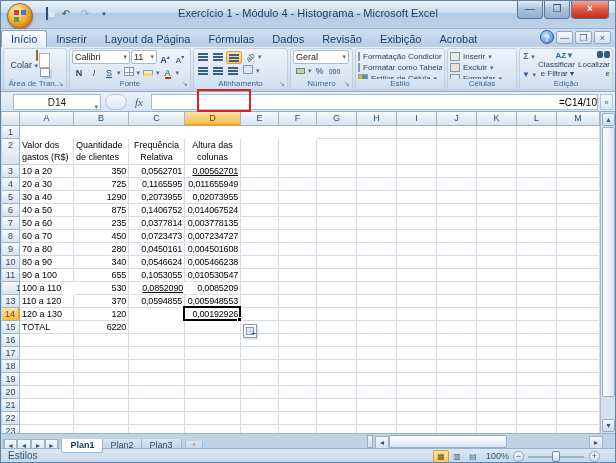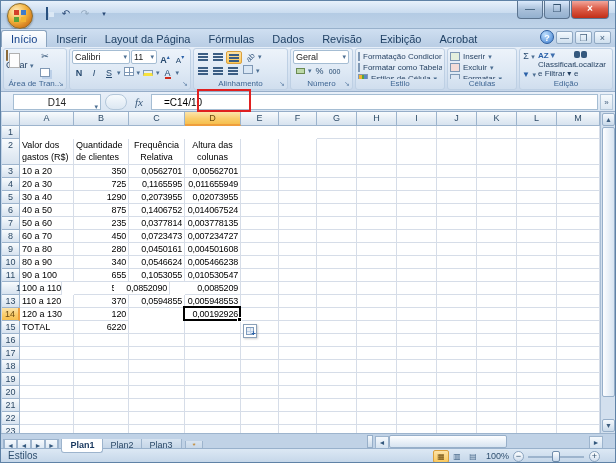--- a/index.html
+++ b/index.html
@@ -47,37 +47,37 @@
   .rg-body{position:absolute;left:2px;top:1px;right:2px;bottom:10px;overflow:hidden;}
   .mini{display:inline-block;height:13px;min-width:14px;font-size:9px;line-height:13px;text-align:center;
     color:#26496e;border-radius:2px;vertical-align:top;}
   .mini.on{background:linear-gradient(#fde3a7,#fbc95c);border:1px solid #dba03c;}
   .combo{display:inline-flex;align-items:center;height:14px;background:#fff;border:1px solid #a5bdd3;
     border-radius:2px;font-size:9px;padding:0 2px;color:#222;}
   .combo .car{margin-left:auto;font-size:7px;color:#4d6f93;}
   .car{font-size:7px;color:#4d6f93;}
   .bars{display:inline-block;width:10px;height:2px;background:#3c5e84;
     box-shadow:0 3px 0 #3c5e84,0 6px 0 #3c5e84;margin:2px 2px 6px 2px;}
-  .bigbtn{display:inline-block;text-align:left;font-size:9px;color:#1f3c5e;vertical-align:top;}
+  .bigbtn{display:inline-block;text-align:right;font-size:9px;color:#1f3c5e;vertical-align:top;}
   .rowline{display:flex;align-items:center;gap:1px;height:14px;}
   .stylerow{display:flex;align-items:center;gap:3px;height:11px;font-size:8px;color:#1f3c5e;white-space:nowrap;}
   .ic10{display:inline-block;width:10px;height:9px;border:1px solid #7f98b5;background:#fff;}
   .clipb{width:15px;height:19px;background:#c89b62;border:1px solid #8a6a3a;border-radius:2px;margin:0 auto;position:relative;}
   .clipb:after{content:"";position:absolute;left:2px;top:3px;width:9px;height:13px;background:#fdfdfd;border:1px solid #b0b0b0;}
   
   #fbar{position:absolute;left:0;top:91px;width:100%;height:20px;
     background:linear-gradient(#e9f0f9,#d9e5f2);border-bottom:1px solid #96adc8;display:flex;align-items:center;}
   #namebox{width:88px;height:16px;background:#fff;border:1px solid #a5bdd3;margin-left:12px;
     font-size:10px;color:#222;text-align:center;line-height:15px;position:relative;}
   #namebox .car{position:absolute;right:2px;top:4px;}
   #fxdiv{width:22px;height:16px;background:linear-gradient(#f6fafd,#dce7f2);border:1px solid #b3c7da;
     border-radius:8px;margin-left:4px;}
   #fxsym{font-family:"Liberation Serif",serif;font-style:italic;font-size:11px;color:#3a5a7c;margin-left:8px;}
   #formulaarea{flex:1;height:16px;background:#fff;border:1px solid #a5bdd3;margin-left:8px;margin-right:2px;
-    font-size:10px;line-height:15px;padding-left:12px;color:#000;}
+    font-size:10px;line-height:15px;padding-left:12px;color:#000;text-align:right;}
   #fchev{width:13px;height:16px;background:linear-gradient(#f6fafd,#dce7f2);border:1px solid #b3c7da;
     font-size:8px;text-align:center;line-height:15px;color:#44607e;margin-right:2px;}
   #redbox{position:absolute;left:196px;top:88px;width:54px;height:23px;border:2px solid #e02020;z-index:40;}
   
   #sheet{position:absolute;left:1px;top:111px;width:598px;height:321px;background:#fff;overflow:hidden;}
   .cell{position:absolute;font-size:9px;line-height:12px;padding:0 2px;background:#fff;
     border-right:1px solid #d6dde8;border-bottom:1px solid #d6dde8;color:#000;white-space:nowrap;overflow:hidden;}
   .cell.num{text-align:right;letter-spacing:-0.2px;}
   .cell.wrap{white-space:normal;line-height:12px;overflow:visible;}
   .cell.ctr{text-align:center;}
@@ -145,20 +145,21 @@
       <span class="sq" style="left:13px;top:6px;background:#3f7ccb;"></span>
       <span class="sq" style="left:6px;top:13px;background:#59a33a;"></span>
       <span class="sq" style="left:13px;top:13px;background:#f2b231;"></span>
     </div>
     <div id="qat">
       <span class="qbtn"><span class="disk"></span></span>
       <span class="qbtn">↶</span>
       <span class="qbtn dim">↷</span>
       <span class="qbtn" style="font-size:7px;">▾</span>
     </div>
+    <div id="title">Exercício 1 - Módulo 4 - Histograma - Microsoft Excel</div>
     <div id="wctrl">
       <span class="wbtn">—</span>
       <span class="wbtn">❐</span>
       <span class="wbtn close">×</span>
     </div>
   </div>
 
   <div id="tabrow">
     <span id="tabs-holder"><span class="rtab active">Início</span><span class="rtab">Inserir</span><span class="rtab">Layout da Página</span><span class="rtab">Fórmulas</span><span class="rtab">Dados</span><span class="rtab">Revisão</span><span class="rtab">Exibição</span><span class="rtab">Acrobat</span></span>
     <div id="tabrow-right">
@@ -207,20 +208,21 @@
           <span class="mini" style="text-decoration:underline;">S</span>
           <span class="car">▾</span>
           <span class="mini"><span class="ic10" style="background:linear-gradient(#7f98b5,#7f98b5) 0 4px/10px 1px no-repeat,linear-gradient(#7f98b5,#7f98b5) 4px 0/1px 9px no-repeat,#fff;"></span></span>
           <span class="car">▾</span>
           <span class="mini"><span style="display:inline-block;width:10px;height:6px;background:#e8eef6;border:1px solid #7f98b5;border-bottom:3px solid #f7e13c;"></span></span>
           <span class="car">▾</span>
           <span class="mini"><span style="display:inline-block;border-bottom:3px solid #d02a1a;line-height:8px;">A</span></span>
           <span class="car">▾</span>
         </div>
       </div>
+      <div class="rg-label">Fonte</div>
       <span class="dlgl">↘</span>
     </div>
 
     <div class="rgroup" style="left:192px;width:95px;">
       <div class="rg-body">
         <div class="rowline">
           <span class="mini"><span class="bars"></span></span>
           <span class="mini"><span class="bars"></span></span>
           <span class="mini on"><span class="bars"></span></span>
           <span class="mini"><span style="display:inline-block;transform:rotate(-45deg);font-size:8px;color:#3c5e84;">ab</span></span>
@@ -373,21 +375,21 @@
       <div class="cell wrap" style="left: 355px; top: 27px; width: 40px; height: 26px;"></div>
       <div class="cell wrap" style="left: 395px; top: 27px; width: 40px; height: 26px;"></div>
       <div class="cell wrap" style="left: 435px; top: 27px; width: 40px; height: 26px;"></div>
       <div class="cell wrap" style="left: 475px; top: 27px; width: 40px; height: 26px;"></div>
       <div class="cell wrap" style="left: 515px; top: 27px; width: 40px; height: 26px;"></div>
       <div class="cell wrap" style="left: 555px; top: 27px; width: 43px; height: 26px;"></div>
       <div class="hdr" style="left: 0px; top: 53px; width: 18px; height: 13px;">3</div>
       <div class="cell" style="left: 18px; top: 53px; width: 54px; height: 13px;">10 a 20</div>
       <div class="cell num" style="left: 72px; top: 53px; width: 55px; height: 13px;">350</div>
       <div class="cell num" style="left: 127px; top: 53px; width: 56px; height: 13px;">0,0562701</div>
-      <div class="cell num" style="left: 183px; top: 53px; width: 56px; height: 13px;">0,00562701</div>
+      <div class="cell num" style="left: 183px; top: 53px; width: 56px; height: 13px; text-decoration: underline;">0,00562701</div>
       <div class="cell" style="left: 239px; top: 53px; width: 38px; height: 13px;"></div>
       <div class="cell" style="left: 277px; top: 53px; width: 38px; height: 13px;"></div>
       <div class="cell" style="left: 315px; top: 53px; width: 40px; height: 13px;"></div>
       <div class="cell" style="left: 355px; top: 53px; width: 40px; height: 13px;"></div>
       <div class="cell" style="left: 395px; top: 53px; width: 40px; height: 13px;"></div>
       <div class="cell" style="left: 435px; top: 53px; width: 40px; height: 13px;"></div>
       <div class="cell" style="left: 475px; top: 53px; width: 40px; height: 13px;"></div>
       <div class="cell" style="left: 515px; top: 53px; width: 40px; height: 13px;"></div>
       <div class="cell" style="left: 555px; top: 53px; width: 43px; height: 13px;"></div>
       <div class="hdr" style="left: 0px; top: 66px; width: 18px; height: 13px;">4</div>
@@ -498,21 +500,21 @@
       <div class="cell" style="left: 315px; top: 157px; width: 40px; height: 13px;"></div>
       <div class="cell" style="left: 355px; top: 157px; width: 40px; height: 13px;"></div>
       <div class="cell" style="left: 395px; top: 157px; width: 40px; height: 13px;"></div>
       <div class="cell" style="left: 435px; top: 157px; width: 40px; height: 13px;"></div>
       <div class="cell" style="left: 475px; top: 157px; width: 40px; height: 13px;"></div>
       <div class="cell" style="left: 515px; top: 157px; width: 40px; height: 13px;"></div>
       <div class="cell" style="left: 555px; top: 157px; width: 43px; height: 13px;"></div>
       <div class="hdr" style="left: 0px; top: 170px; width: 18px; height: 13px; padding-left: 14px;">12</div>
       <div class="cell" style="left: 18px; top: 170px; width: 42px; height: 13px;">100 a 110</div>
       <div class="cell num" style="left: 72px; top: 170px; width: 55px; height: 13px;">530</div>
-      <div class="cell num" style="left: 112px; top: 170px; width: 56px; height: 13px;">0,0852090</div>
+      <div class="cell num" style="left: 128px; top: 170px; width: 56px; height: 13px; text-decoration: underline;">0,0852090</div>
       <div class="cell num" style="left: 183px; top: 170px; width: 56px; height: 13px;">0,0085209</div>
       <div class="cell" style="left: 239px; top: 170px; width: 38px; height: 13px;"></div>
       <div class="cell" style="left: 277px; top: 170px; width: 38px; height: 13px;"></div>
       <div class="cell" style="left: 315px; top: 170px; width: 40px; height: 13px;"></div>
       <div class="cell" style="left: 355px; top: 170px; width: 40px; height: 13px;"></div>
       <div class="cell" style="left: 395px; top: 170px; width: 40px; height: 13px;"></div>
       <div class="cell" style="left: 435px; top: 170px; width: 40px; height: 13px;"></div>
       <div class="cell" style="left: 475px; top: 170px; width: 40px; height: 13px;"></div>
       <div class="cell" style="left: 515px; top: 170px; width: 40px; height: 13px;"></div>
       <div class="cell" style="left: 555px; top: 170px; width: 43px; height: 13px;"></div>

